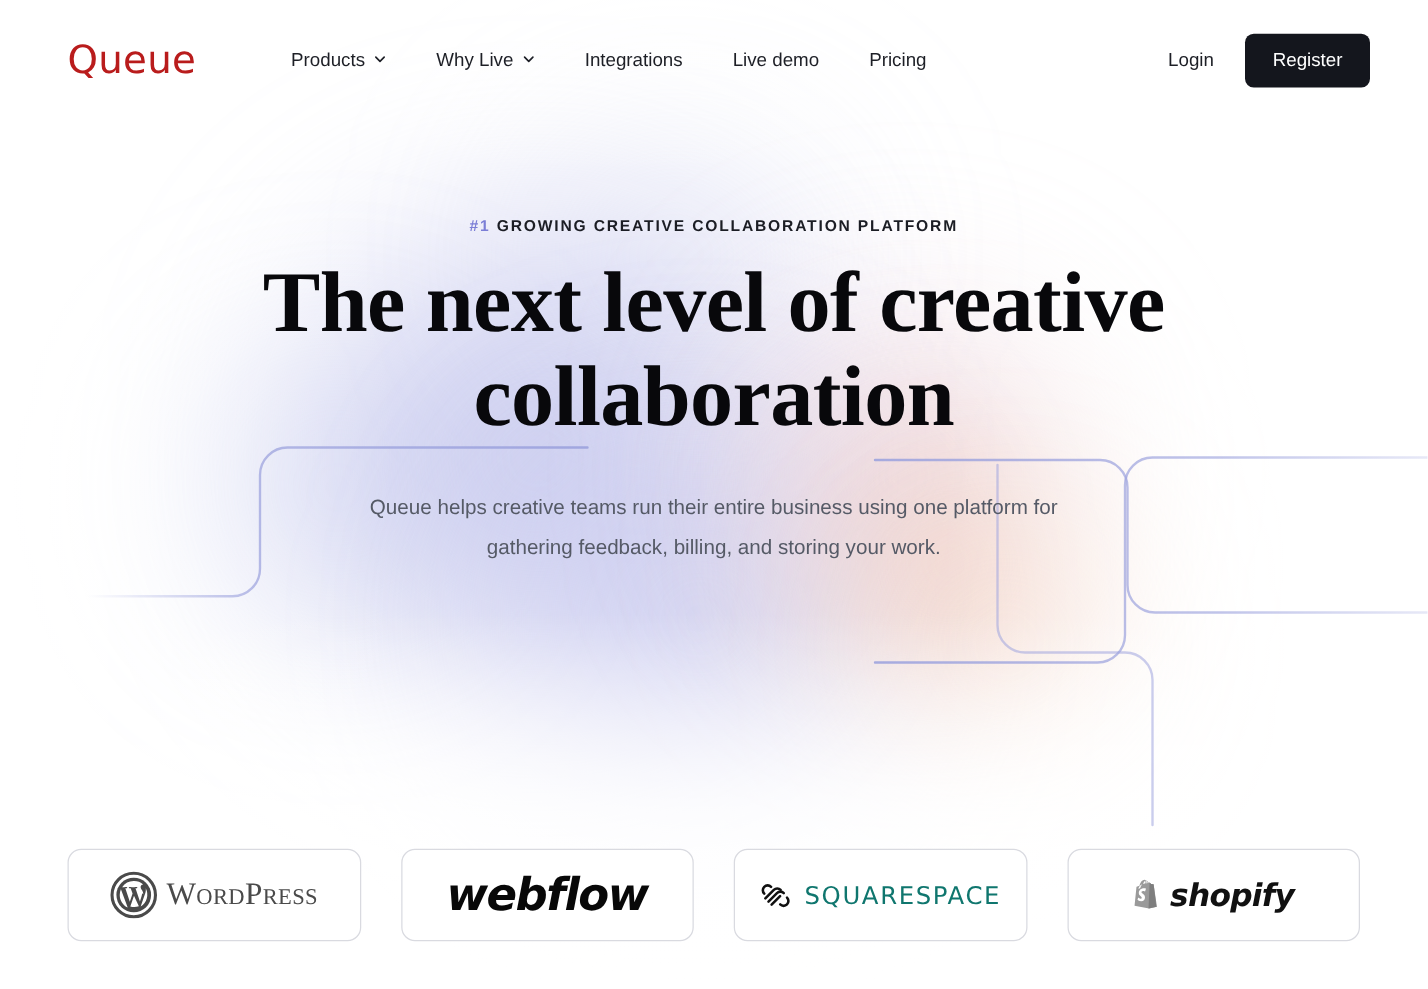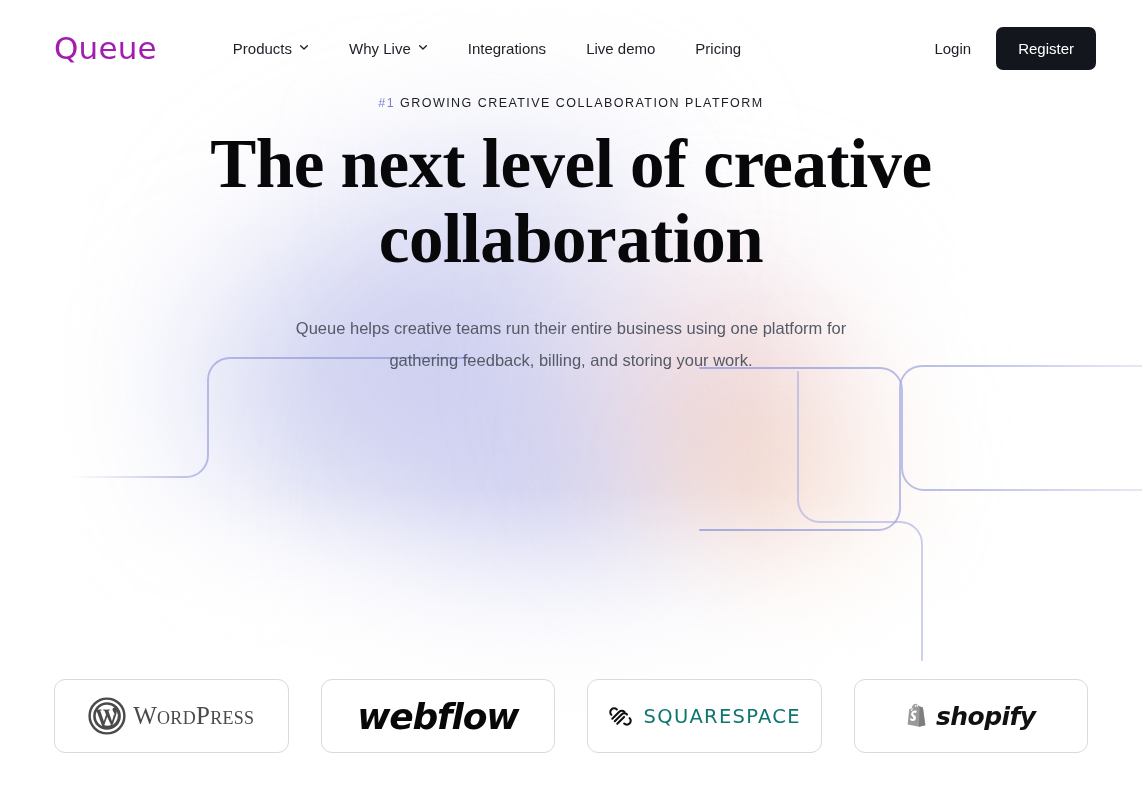--- a/index.html
+++ b/index.html
@@ -37,21 +37,21 @@
 
   #deco-lines { position:absolute; inset:0; z-index:1; pointer-events:none; }
 
   
   header {
     position:relative; z-index:5;
     height:96px; display:flex; align-items:center;
     padding:0 46px 0 54px;
   }
   .logo {
-    font-size:31px; letter-spacing:.2px; color:#a21caf;
+    font-size:31px; letter-spacing:.2px; color:#b91c1c;
     font-weight:400; font-family:"DejaVu Sans", sans-serif;
     line-height:1;
   }
   nav { display:flex; align-items:center; margin-left:56px; gap:0;text-align:center; }
   .nav-item {
     display:flex; align-items:center; gap:7px;
     font-size:15px; color:#1d1f26; padding:6px 20px; cursor:pointer;
     white-space:nowrap;
   }
   .chev { display:inline-block; width:10px; height:10px; position:relative; top:-1px; }
@@ -62,21 +62,22 @@
   }
   .register {
     background:#14161d; color:#fff; border:none;
     font-size:15px; font-family:inherit;
     padding:13px 22px; border-radius:7px; cursor:pointer; white-space:nowrap;
   }
 
   
   main { position:relative; z-index:5; text-align:center; }
   .eyebrow {
-    font-size:12.5px; font-weight:normal; letter-spacing:1.45px;
+    margin-top:78px;
+    font-size:12.5px; font-weight:bold; letter-spacing:1.45px;
     color:#1b1d24; text-transform:uppercase;
   }
   .eyebrow .hash { color:#7b7ed6; }
   h1 {
     margin:17px auto 0;
     max-width:760px;
     font-family:"Liberation Serif", serif;
     font-weight:bold;
     font-size:69px; line-height:1.09;
     letter-spacing:-.5px;

